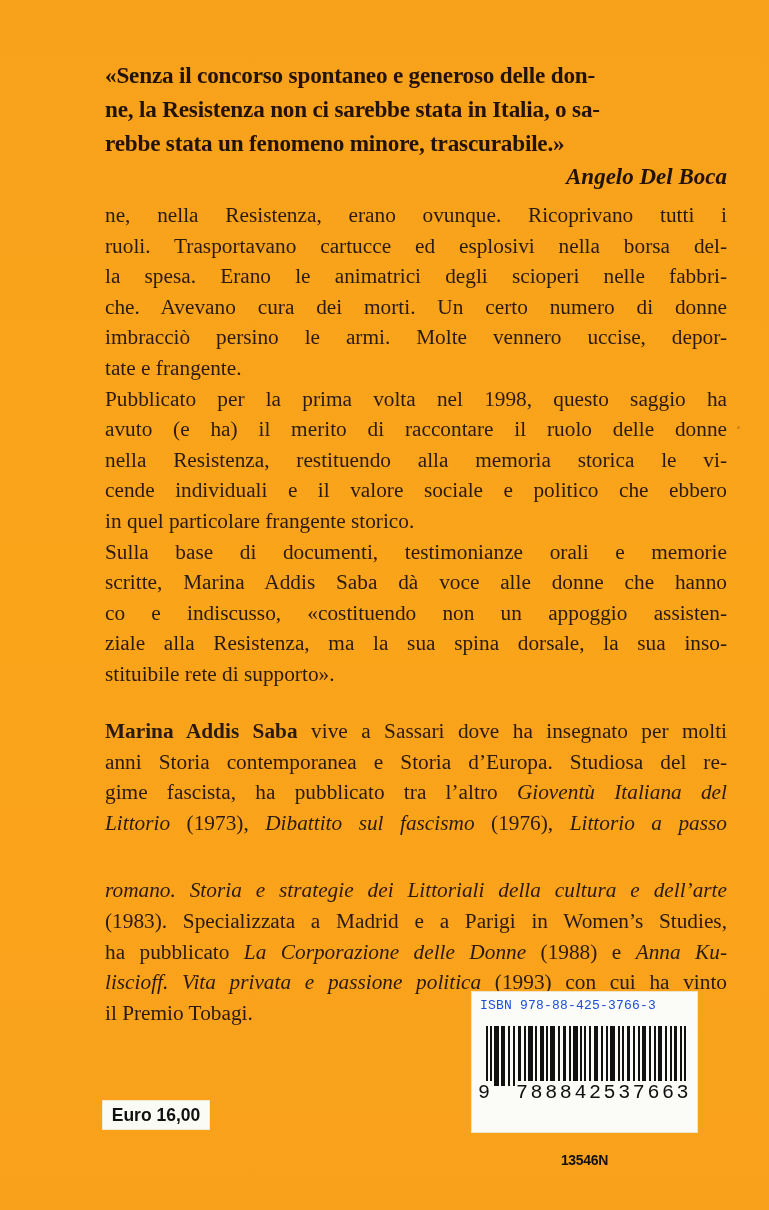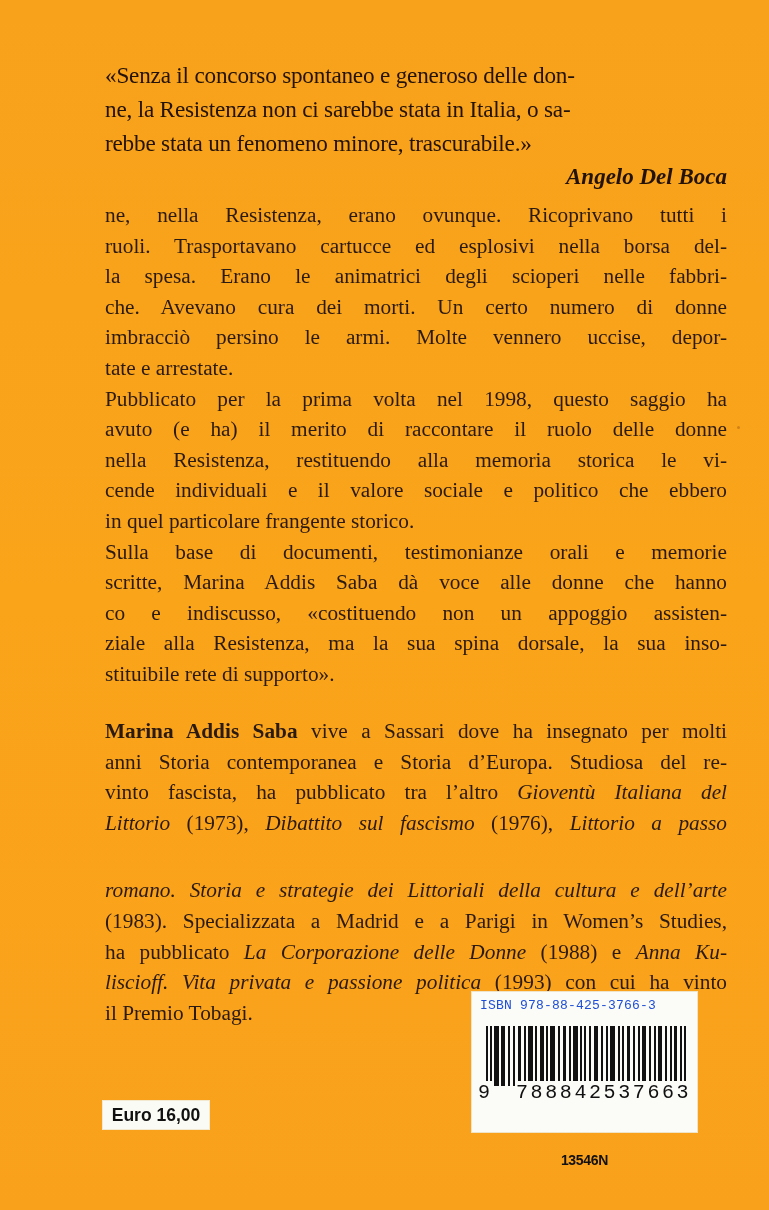--- a/index.html
+++ b/index.html
@@ -21,21 +21,21 @@
     width: 769px; height: 1210px;
     background: linear-gradient(180deg, #f8a21c 0%, #faa41a 50%, #f9a11b 100%);
   }
   .quote-block {
     position: absolute;
     left: 105px;
     top: 58px;
     width: 622px;
   }
   .quote {
-    font-weight: normal;
+    font-weight: bold;
     font-size: 23.2px;
     line-height: 34px;
     text-align: justify;
     letter-spacing: -0.2px;
     color: #231208;
   }
   .quote .line { display: block; white-space: nowrap; }
   .attribution {
     font-weight: bold;
     font-style: italic;
@@ -181,37 +181,37 @@
     </div>
     <div class="attribution">Angelo Del Boca</div>
   </div>
 
   <div class="body-text">
     <span class="line">ne, nella Resistenza, erano ovunque. Ricoprivano tutti i</span>
     <span class="line">ruoli. Trasportavano cartucce ed esplosivi nella borsa del-</span>
     <span class="line">la spesa. Erano le animatrici degli scioperi nelle fabbri-</span>
     <span class="line">che. Avevano cura dei morti. Un certo numero di donne</span>
     <span class="line">imbracciò persino le armi. Molte vennero uccise, depor-</span>
-    <span class="line last">tate e arrestate.</span>
+    <span class="line last">tate e frangente.</span>
     <span class="line">Pubblicato per la prima volta nel 1998, questo saggio ha</span>
     <span class="line">avuto (e ha) il merito di raccontare il ruolo delle donne</span>
     <span class="line">nella Resistenza, restituendo alla memoria storica le vi-</span>
     <span class="line">cende individuali e il valore sociale e politico che ebbero</span>
     <span class="line last">in quel particolare frangente storico.</span>
     <span class="line">Sulla base di documenti, testimonianze orali e memorie</span>
     <span class="line">scritte, Marina Addis Saba dà voce alle donne che hanno</span>
     <span class="line">co e indiscusso, «costituendo non un appoggio assisten-</span>
     <span class="line">ziale alla Resistenza, ma la sua spina dorsale, la sua inso-</span>
     <span class="line last">stituibile rete di supporto».</span>
   </div>
 
   <div class="bio">
     <span class="line"><span class="bold">Marina Addis Saba</span><span> vive a Sassari dove ha insegnato per molti</span></span>
     <span class="line">anni Storia contemporanea e Storia d’Europa. Studiosa del re-</span>
-    <span class="line"><span>vinto fascista, ha pubblicato tra l’altro </span><span class="ital">Gioventù Italiana del</span></span>
+    <span class="line"><span>gime fascista, ha pubblicato tra l’altro </span><span class="ital">Gioventù Italiana del</span></span>
     <span class="line"><span class="ital">Littorio</span><span> (1973), </span><span class="ital">Dibattito sul fascismo</span><span> (1976), </span><span class="ital">Littorio a passo</span></span>
     <span class="line ital">romano. Storia e strategie dei Littoriali della cultura e dell’arte</span>
     <span class="line">(1983). Specializzata a Madrid e a Parigi in Women’s Studies,</span>
     <span class="line"><span>ha pubblicato </span><span class="ital">La Corporazione delle Donne</span><span> (1988) e </span><span class="ital">Anna Ku-</span></span>
     <span class="line"><span class="ital">liscioff. Vita privata e passione politica</span><span> (1993) con cui ha vinto</span></span>
     <span class="line last">il Premio Tobagi.</span>
   </div>
 
   <div class="price-box">Euro 16,00</div>
 

